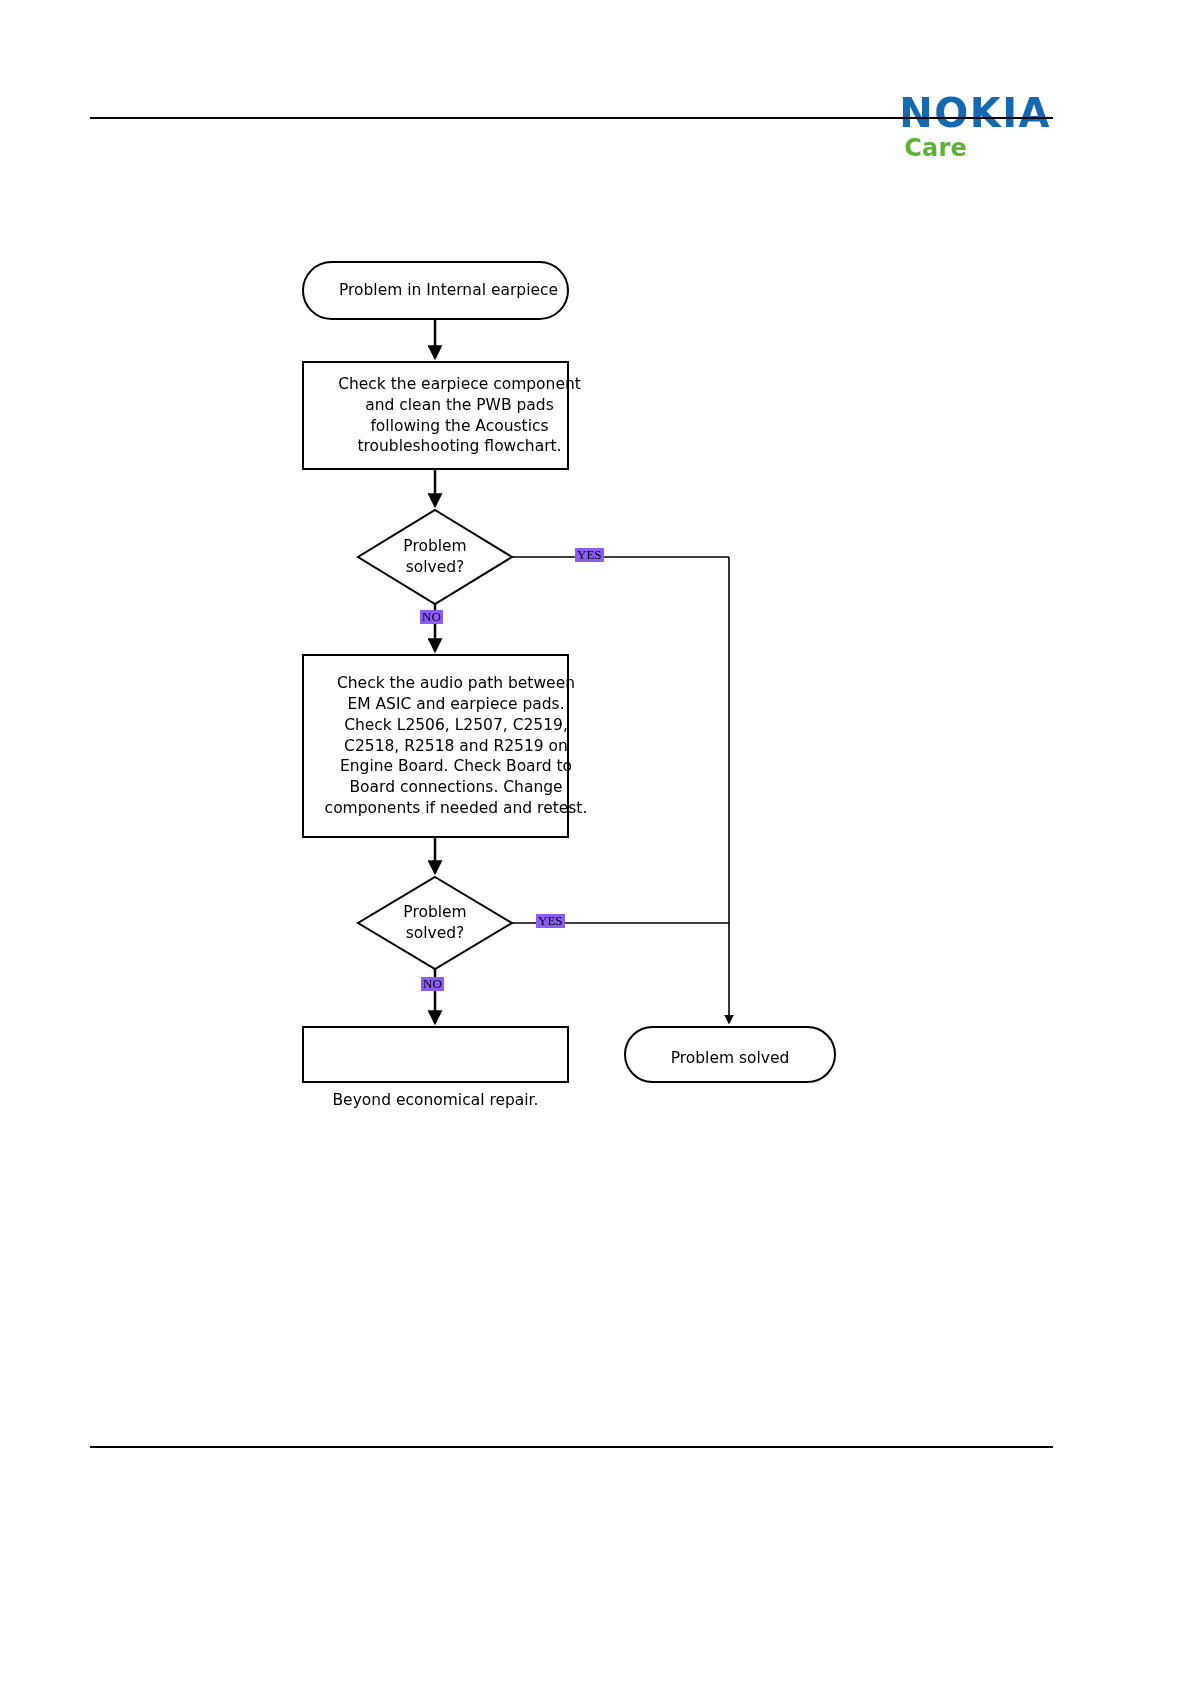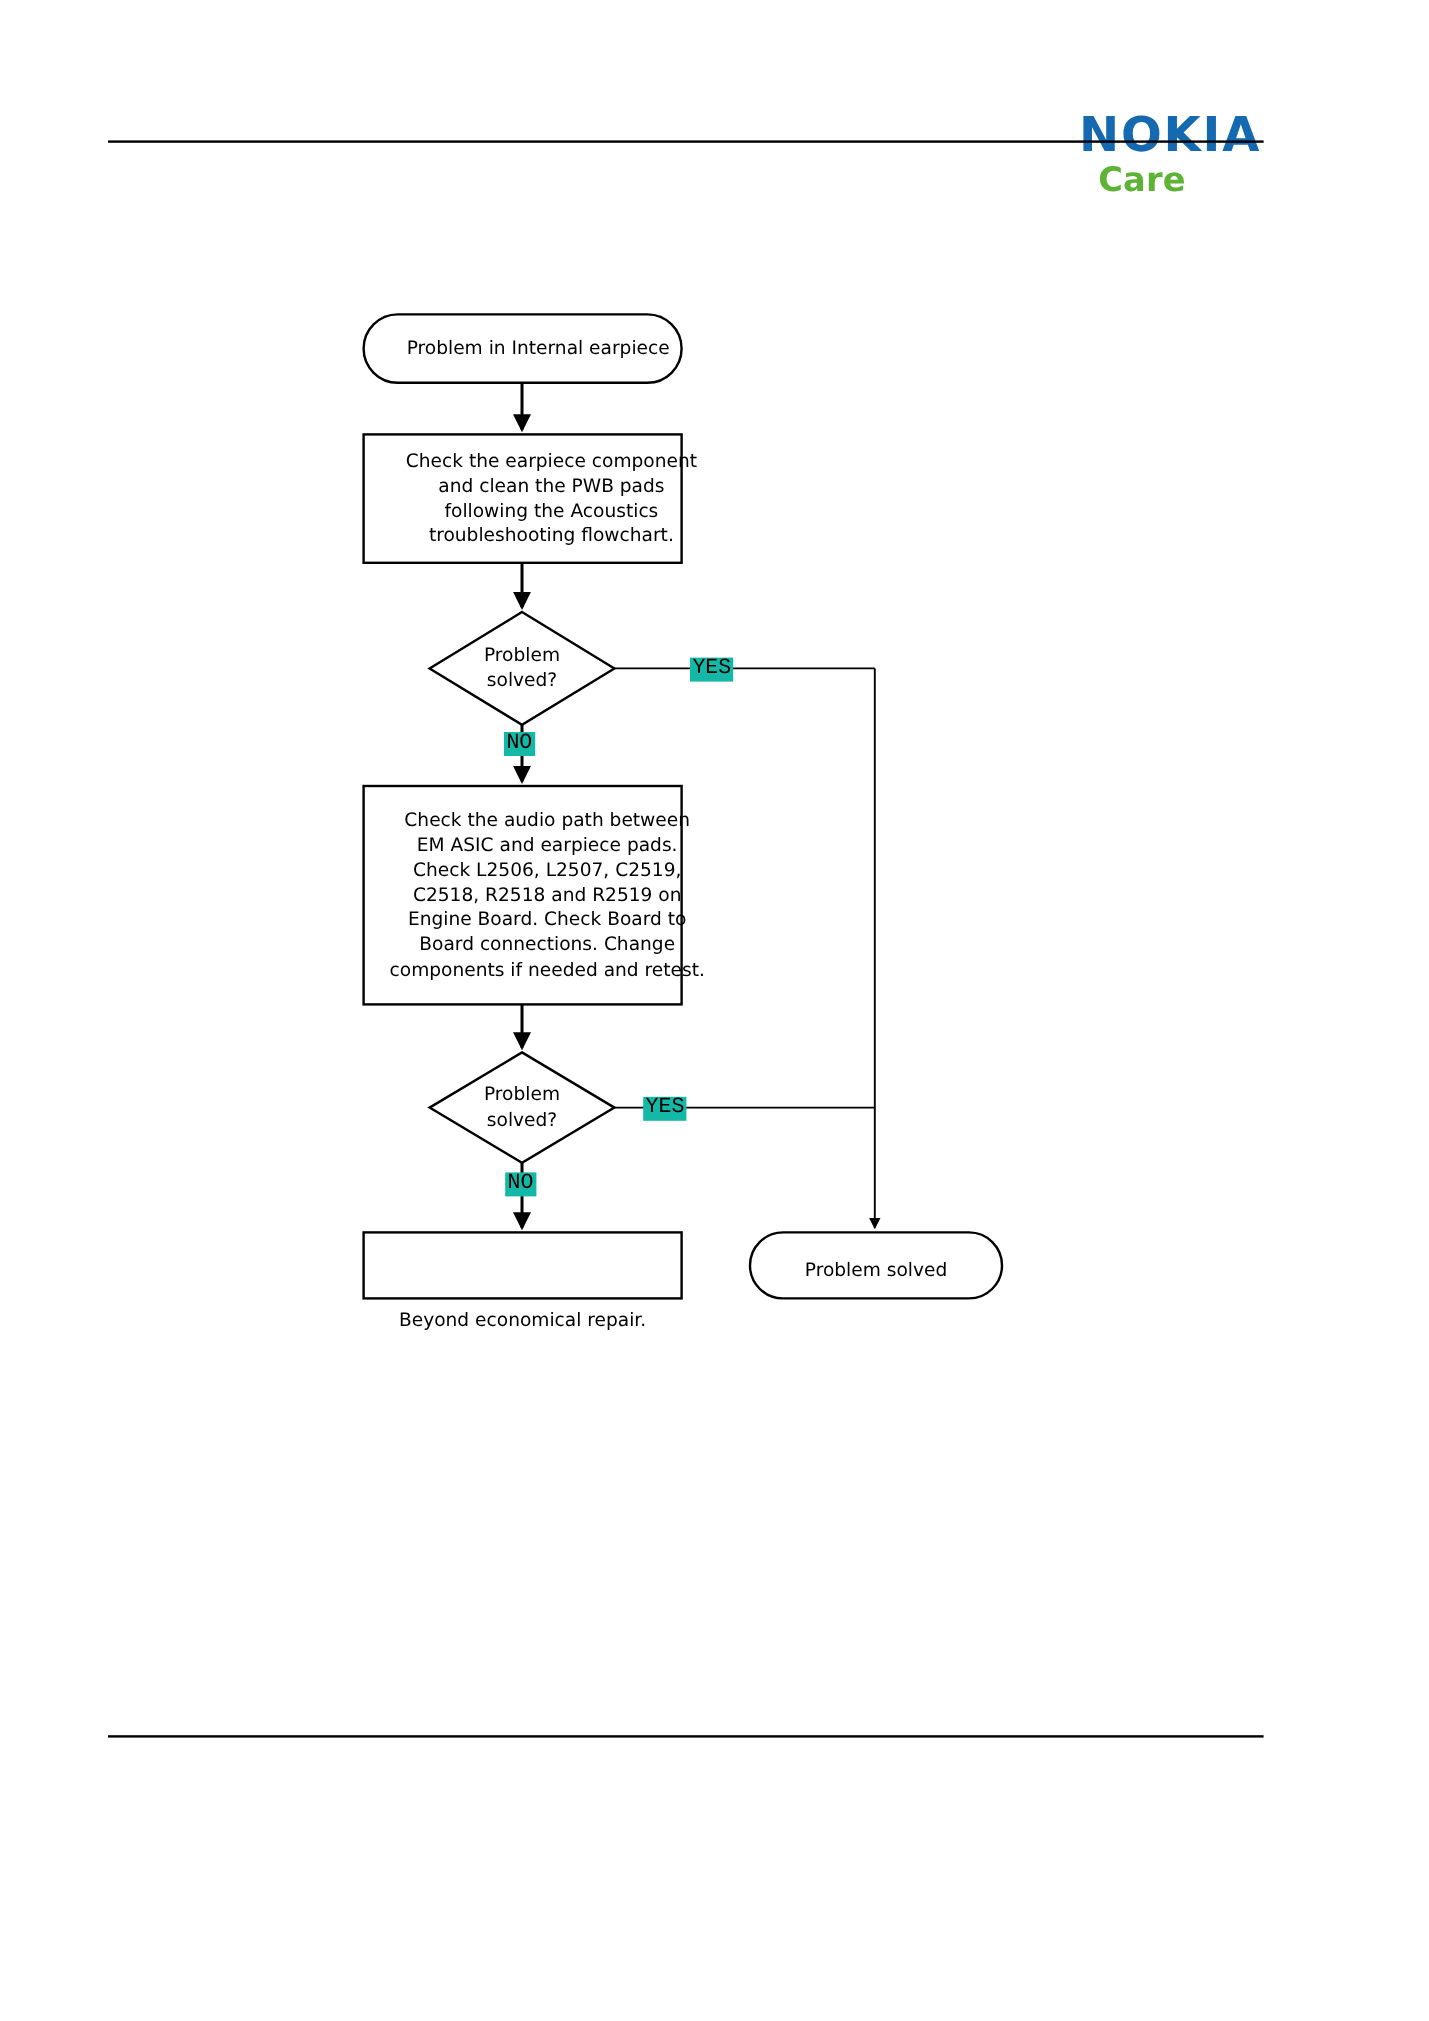--- a/index.html
+++ b/index.html
@@ -31,26 +31,26 @@
     font-weight: bold;
     font-size: 40px;
     letter-spacing: 1.5px;
     color: #1569b0;
     display: block;
     margin-top: 45px;
   }
   .logo-care {
     font-family: "DejaVu Sans", sans-serif;
     font-weight: bold;
-    font-size: 28px;
+    font-size: 24px;
     letter-spacing: 0.2px;
     color: #5cb335;
     display: block;
     margin-top: 3px;
-    margin-left: 16px;
+    margin-left: 5px;
   }
   .rule-top {
     position: absolute;
     left: 90px; top: 117px;
     width: 963px; height: 0;
     border-top: 2px solid #000;
   }
   .rule-bottom {
     position: absolute;
     left: 90px; top: 1446px;
@@ -74,24 +74,24 @@
     text-align: center;
     font-family: "DejaVu Sans", sans-serif;
     font-size: 15.5px;
     line-height: 1.35;
     color: #000;
     white-space: pre-line;
     pointer-events: none;
   }
   .edge-label {
     position: absolute;
-    font-family: Liberation Mono, monospace;
-    font-size: 18px;
+    font-family: Liberation Serif, serif;
+    font-size: 13px;
     color: #000;
-    background: #14b8a6;
+    background: #8b5cf6;
     padding: 0 2px;
     line-height: 1.1;
   }
 </style>
 </head>
 <body>
 
 <div id="page-header">
   <div class="logo-block">
     <span class="logo-nokia">NOKIA</span>

